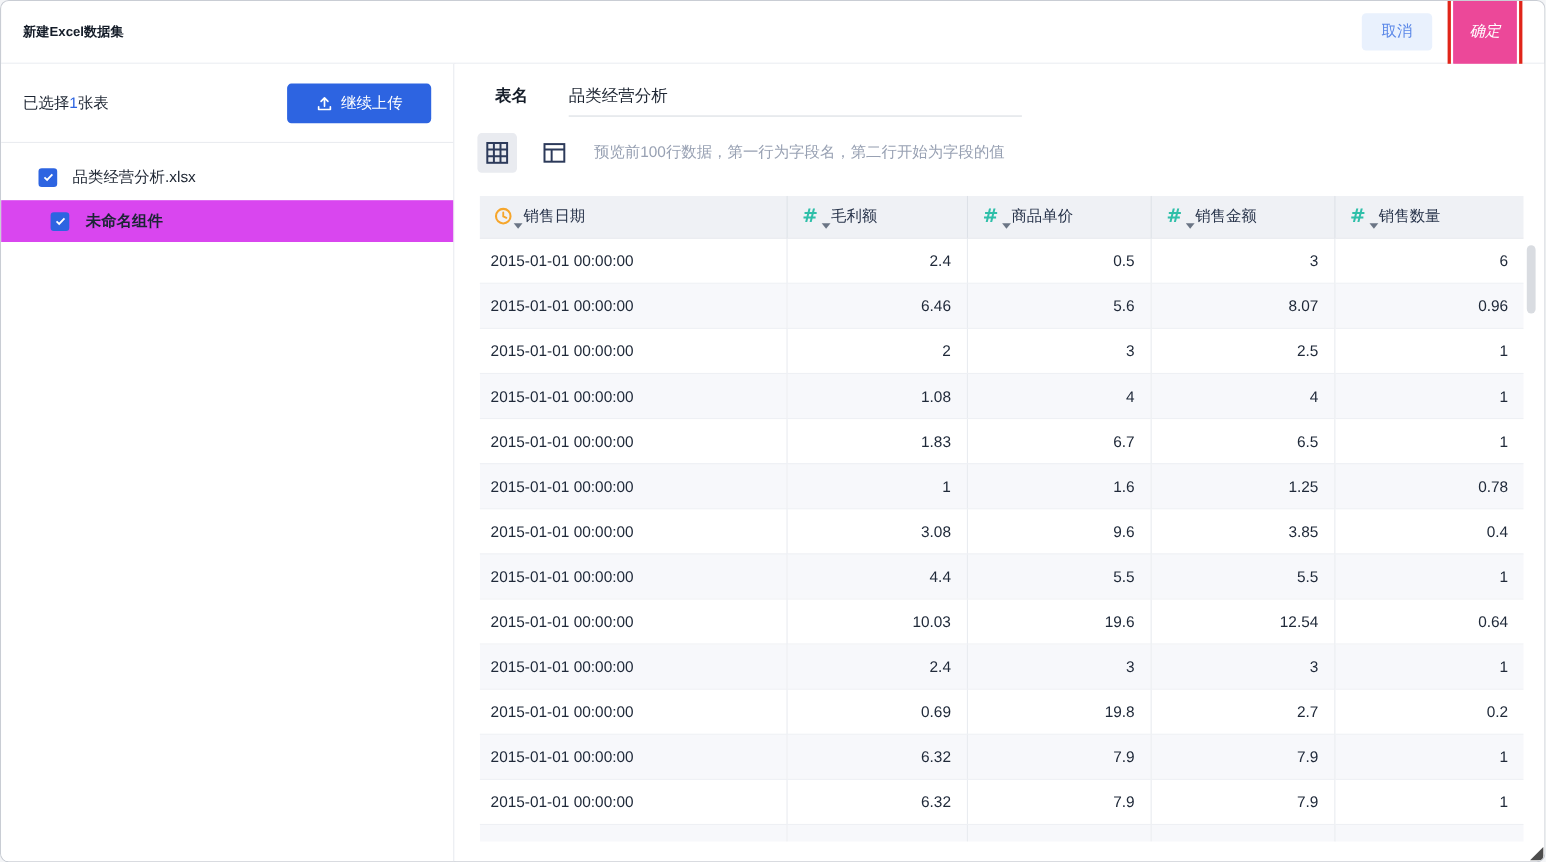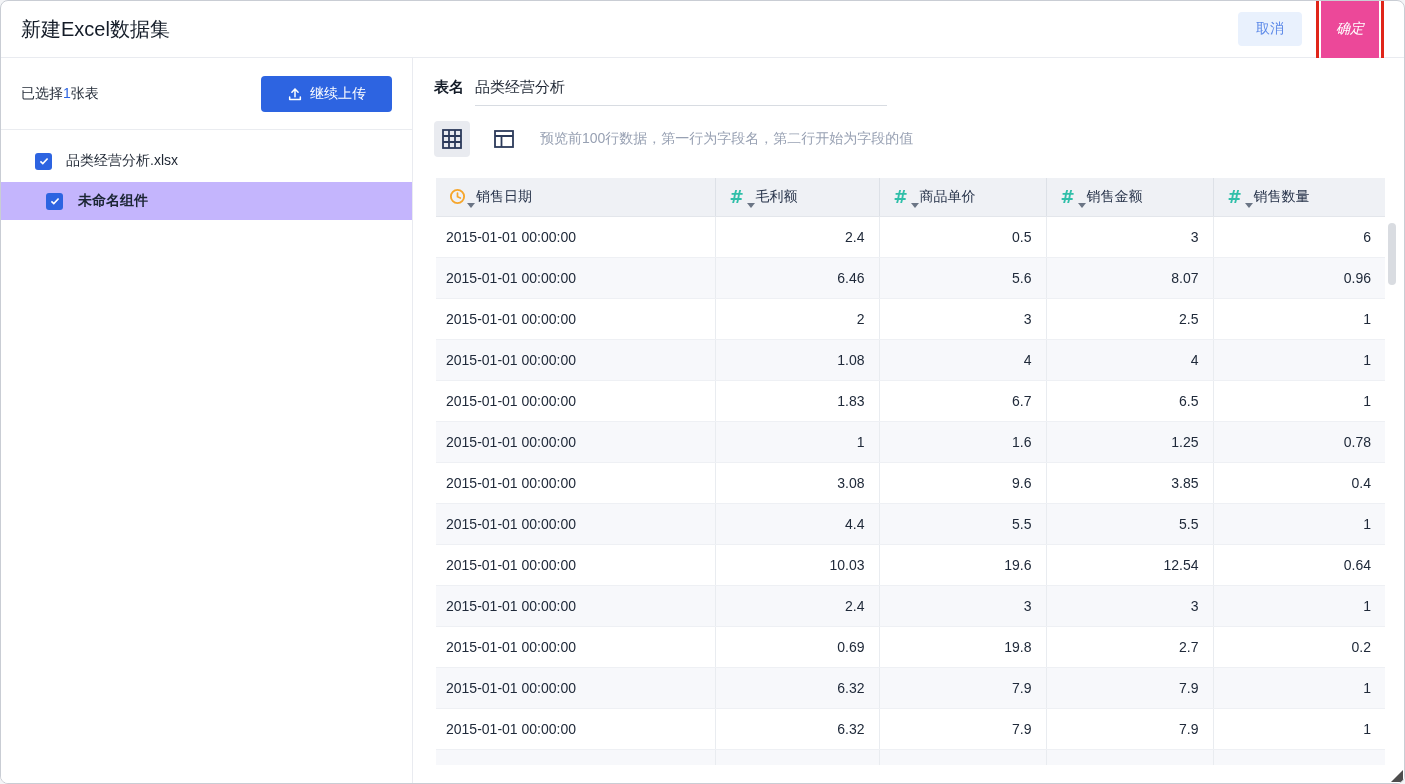--- a/index.html
+++ b/index.html
@@ -7,46 +7,46 @@
   .dialog{
     position:relative; width:1405px; height:784px; background:#fff;
     border:1px solid #c9cdd4; border-radius:8px; overflow:hidden;
     color:#1d2532; font-size:14px;
   }
   
   .topbar{
     height:57px; border-bottom:1px solid #e9ebf0; display:flex;
     align-items:center; justify-content:space-between; padding:0 20px;
   }
-  .dlg-title{ font-size:20px; font-weight:normal; color:#141c28; }
+  .dlg-title{ font-size:12px; font-weight:bold; color:#141c28; }
   .topbar-actions{ display:flex; align-items:center; gap:14px; }
   .btn{ display:inline-flex; align-items:center; justify-content:center;
         border:none; border-radius:4px; font-size:14px; cursor:pointer;
         font-family:inherit; }
   .btn-cancel{ background:#e9f1fd; color:#5b88e8; padding:8px 18px; }
   .confirm-ring{ border:3px solid #e02519; padding:2px; border-radius:3px; display:inline-flex; }
   .btn-confirm{ background:#ec4899; color:#fff; padding:23px 15px;font-style:italic; }
   
   .sidebar{ position:absolute; left:0; top:57px; bottom:0; width:412px;
             border-right:1px solid #e9ebf0; background:#fff; }
   .sidebar-header{ height:72px; display:flex; align-items:center;
             justify-content:space-between; padding:0 20px;
             border-bottom:1px solid #eaecf0; }
   .sel-count{ color:#2d64e1; }
   .btn-upload{ background:#2d64e1; color:#fff; padding:9px 26px; gap:7px;font-family:Liberation Serif, serif; }
   .tree{ padding-top:10px; }
   .tree-row{ display:flex; align-items:center; cursor:pointer; }
   .file-row{ height:42px; padding-left:34px; gap:14px; }
-  .comp-row{ height:38px; padding-left:45px; gap:15px; background:#c4b5fd; }
+  .comp-row{ height:38px; padding-left:45px; gap:15px; background:#d946ef; }
   .comp-label{ font-weight:bold; color:#1b2534; }
   .checkbox{ width:17px; height:17px; background:#2d64e1; border-radius:3px;
              display:inline-flex; align-items:center; justify-content:center; flex:none; }
   
   .main{ position:absolute; left:413px; top:57px; right:0; bottom:0; background:#fff; }
-  .name-row{ display:flex; align-items:flex-end; margin:20px 0 0 20px; gap:11px; }
+  .name-row{ display:flex; align-items:flex-end; margin:20px 0 0 36px; gap:37px; }
   .name-label{ font-size:15px; font-weight:bold; color:#141c28; padding-bottom:9px; }
   .name-input{ width:412px; border:none; border-bottom:1px solid #d8dce2;
                font-size:15px; color:#1d2532; padding:0 0 9px 0; outline:none;
                font-family:inherit; background:transparent; }
   .toolbar{ display:flex; align-items:center; margin:15px 0 0 20px; gap:16px; }
   .icon-btn{ width:36px; height:36px; border-radius:4px; display:flex;
              align-items:center; justify-content:center; cursor:pointer; background:transparent; border:none; }
   .icon-btn.active{ background:#e9ebf0; }
   .hint{ color:#98a1b3; font-size:14px; margin-left:2px; }
   

